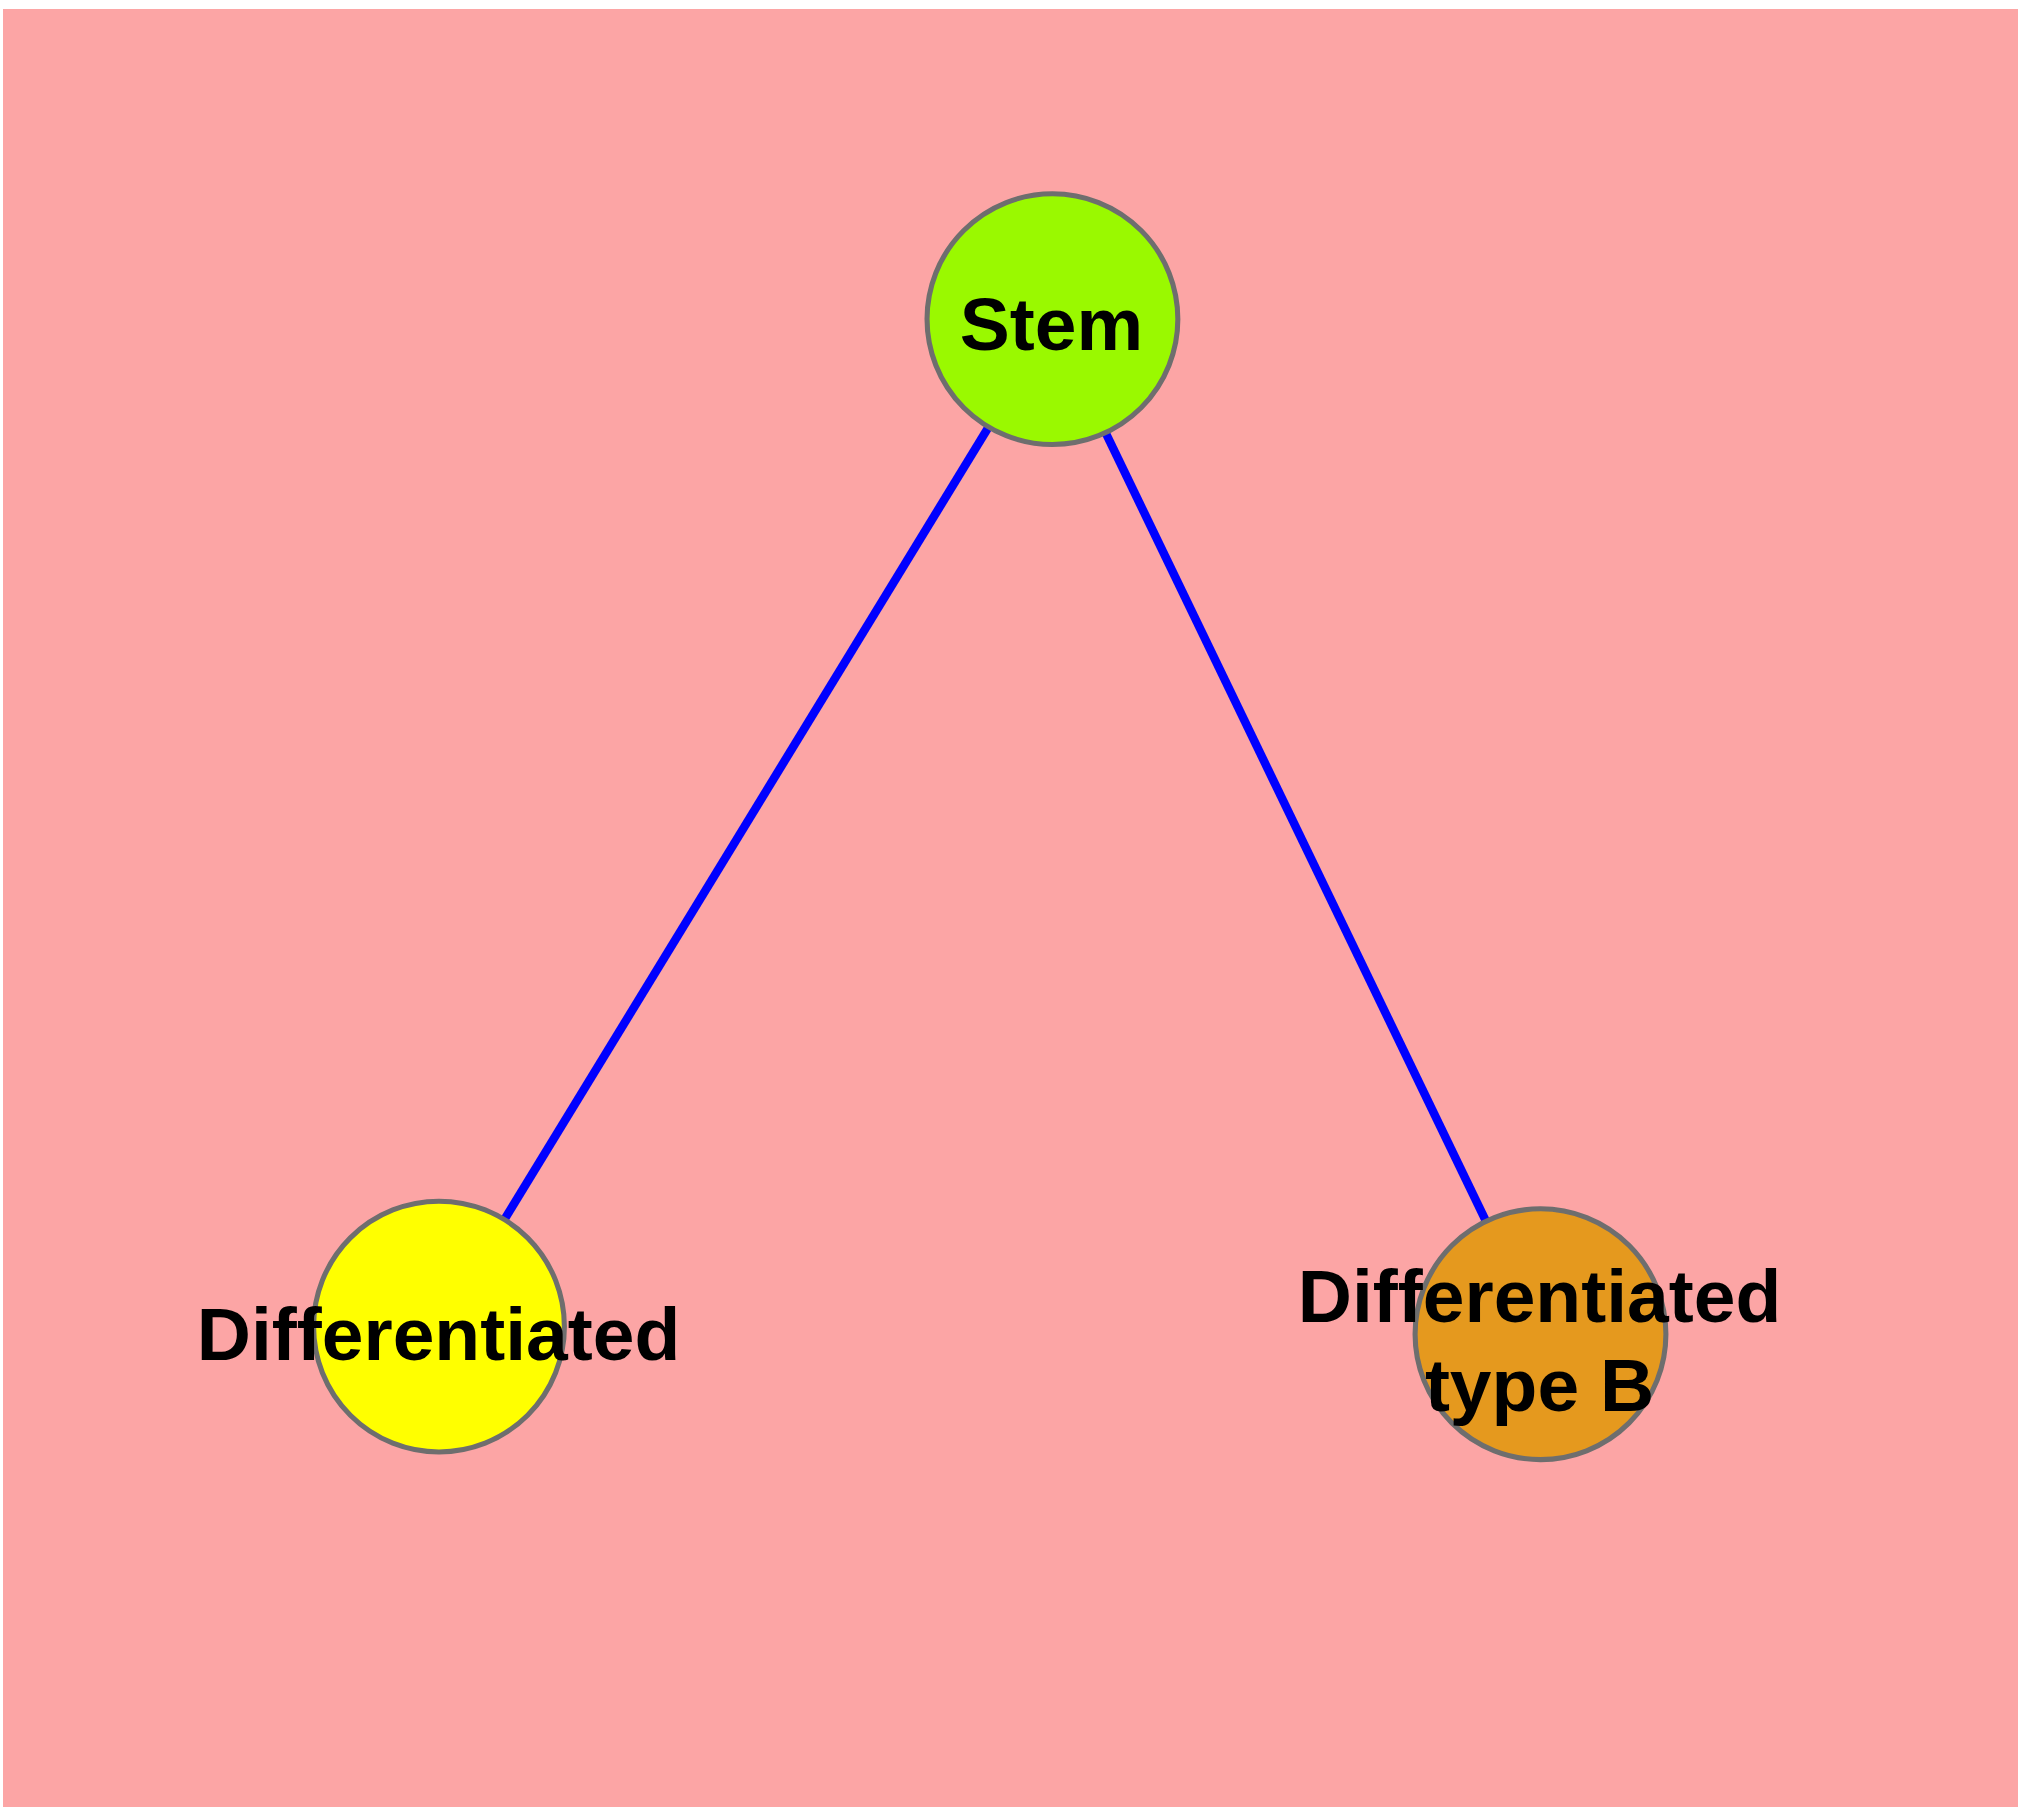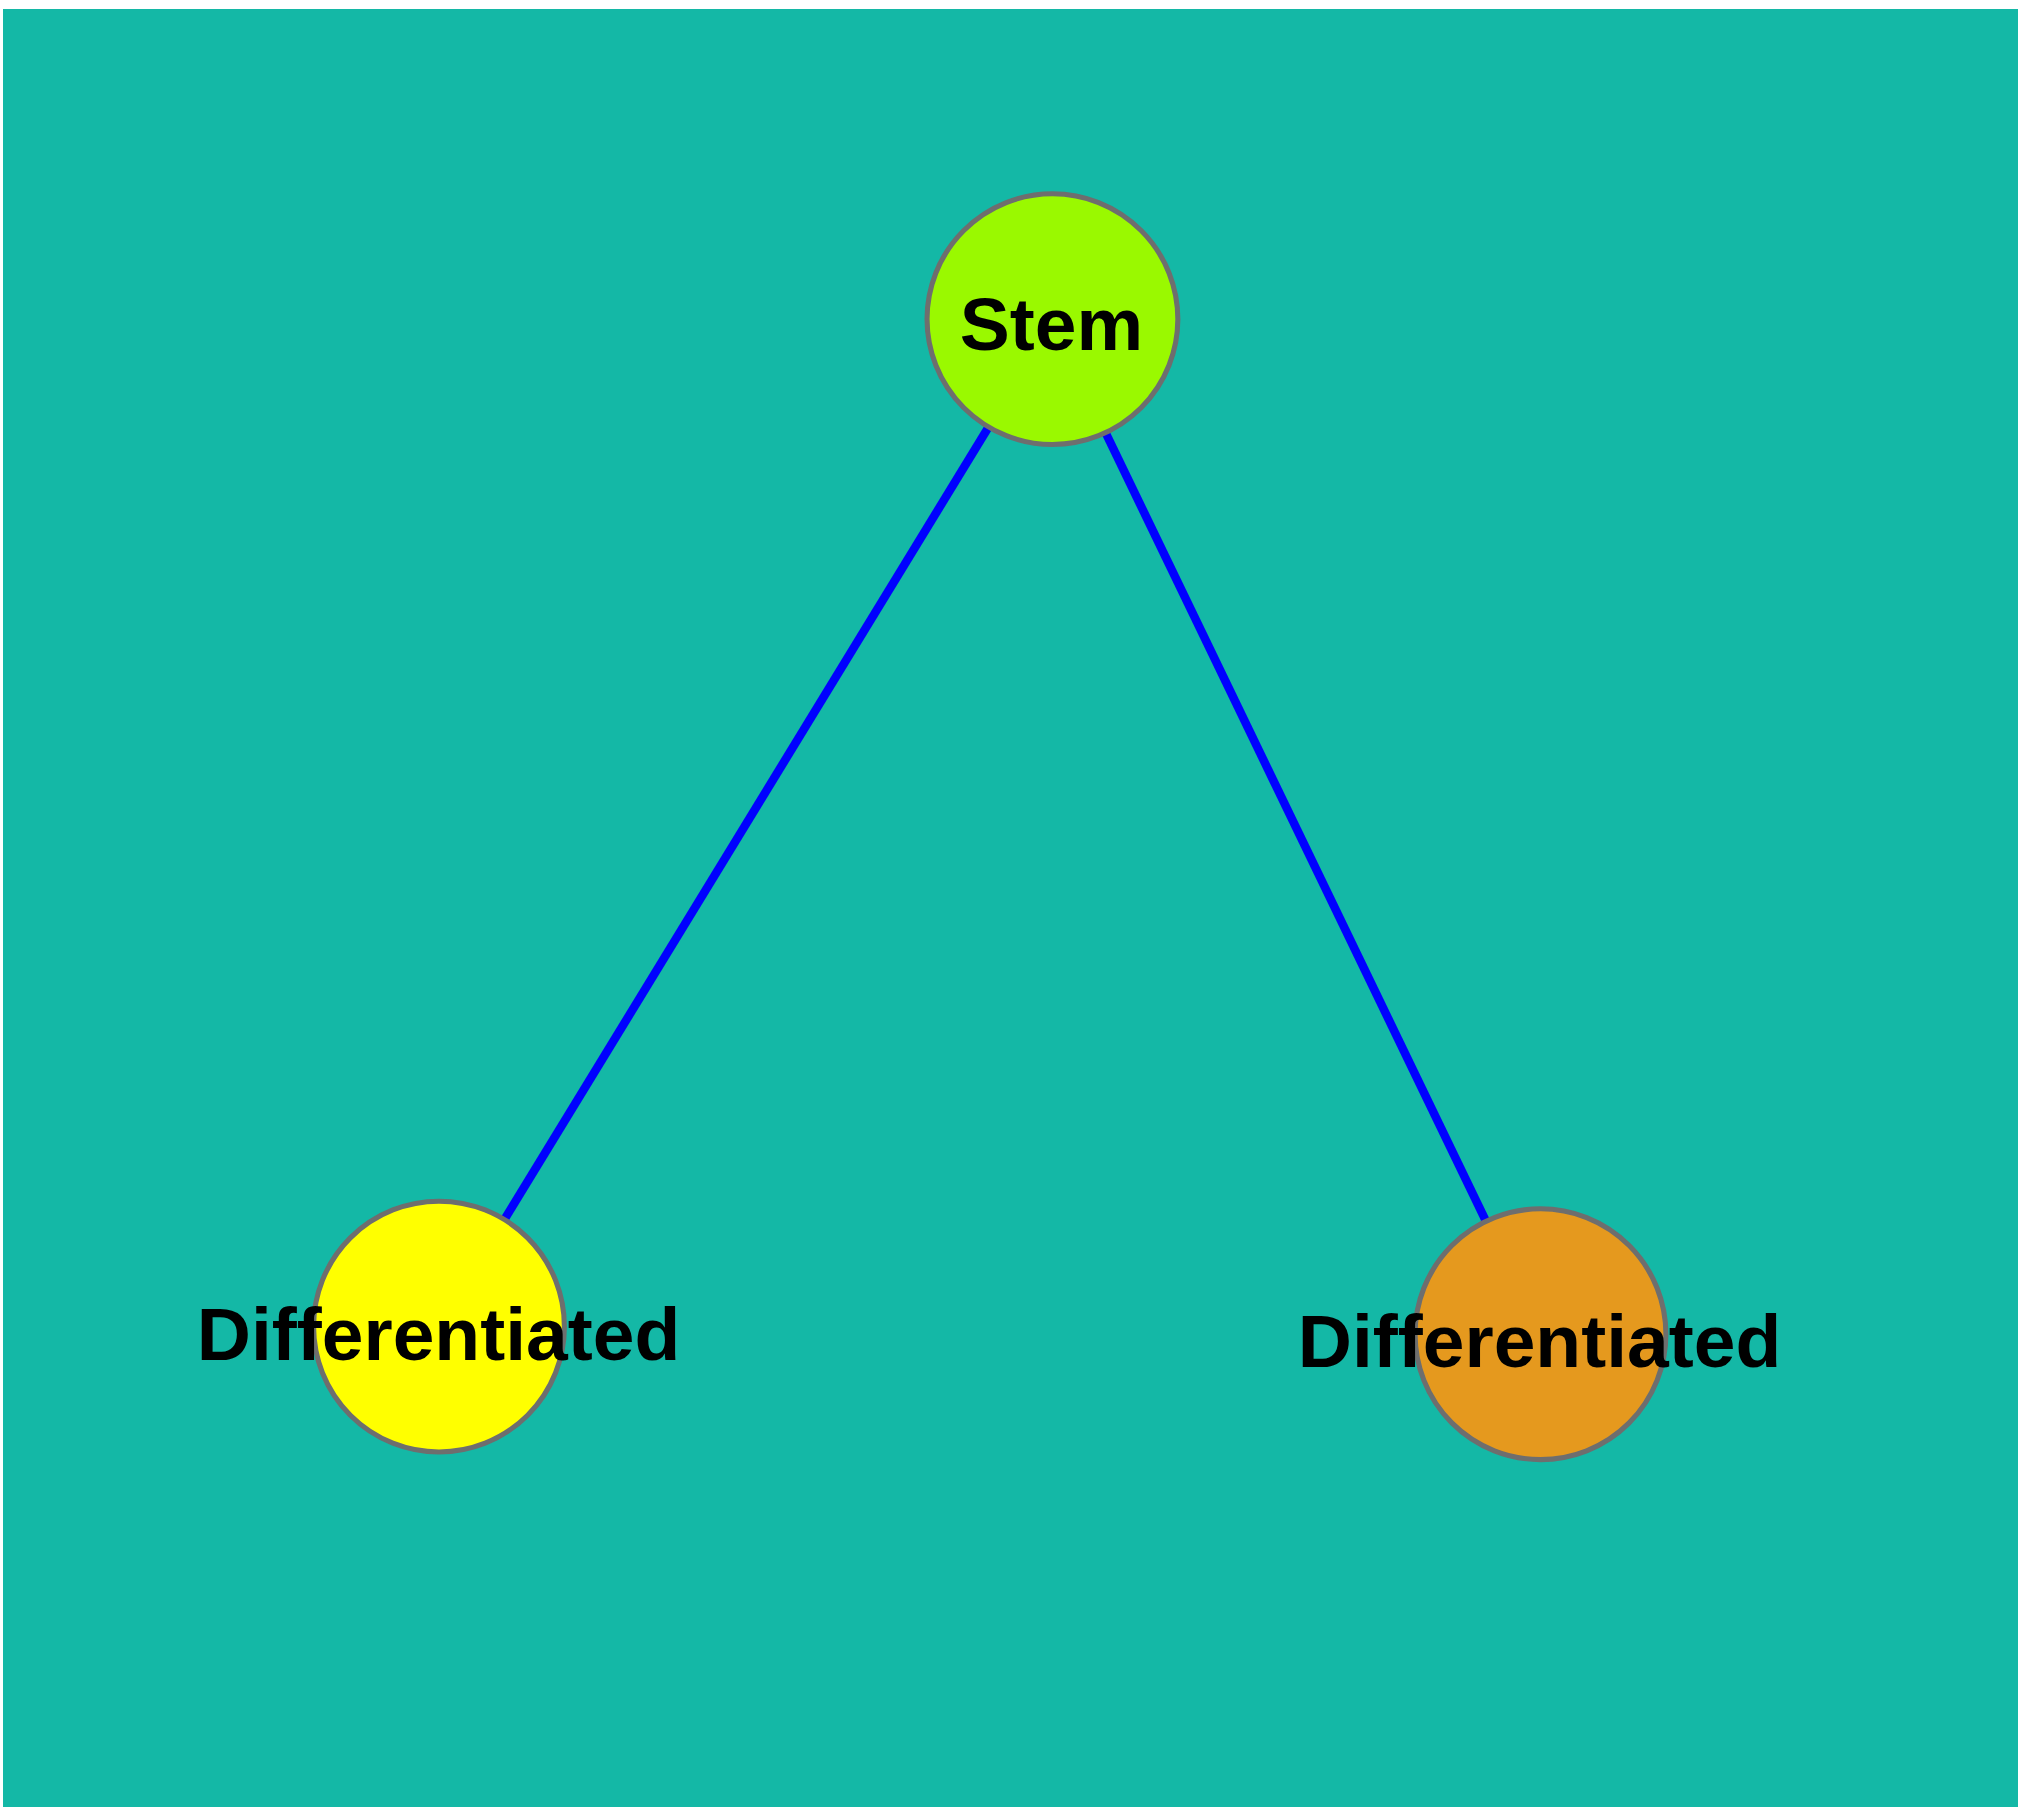--- a/index.html
+++ b/index.html
@@ -36,37 +36,38 @@
     white-space: nowrap;
   }
   .label-stem   { left: 1049px; top: 315px; }
   .label-type-a { left: 436px;  top: 1325px; }
   .label-type-b { left: 1537px; top: 1332px; }
   .label-line { display: block; }
 </style>
 </head>
 <body>
 
-<div class="canvas" style="background-color: #14b8a6;">
+<div class="canvas" style="background-color: #fca5a5;">
 
   <svg class="graph-svg" viewBox="0 0 2377 2122">
     <line x1="1238" y1="370" x2="514" y2="1555" stroke-width="10" stroke="#0000FF"></line>
     <line x1="1238" y1="370" x2="1814" y2="1564" stroke-width="10" stroke="#0000FF"></line>
 
     <circle cx="1238" cy="366" r="148" stroke-width="6" fill="#9AF900" stroke="#6E6E6E"></circle>
     <circle cx="514" cy="1555" r="148" stroke-width="6" fill="#FFFF00" stroke="#6E6E6E"></circle>
     <circle cx="1814" cy="1564" r="148" stroke-width="6" fill="#E5991E" stroke="#6E6E6E"></circle>
   </svg>
 
   <div class="node-label label-stem">
     <span class="label-line">Stem</span>
   </div>
 
   <div class="node-label label-type-a">
     <span class="label-line">Differentiated</span>
   </div>
 
   <div class="node-label label-type-b">
     <span class="label-line">Differentiated</span>
+    <span class="label-line">type B</span>
   </div>
 
 </div>
 
 
 </body></html>

